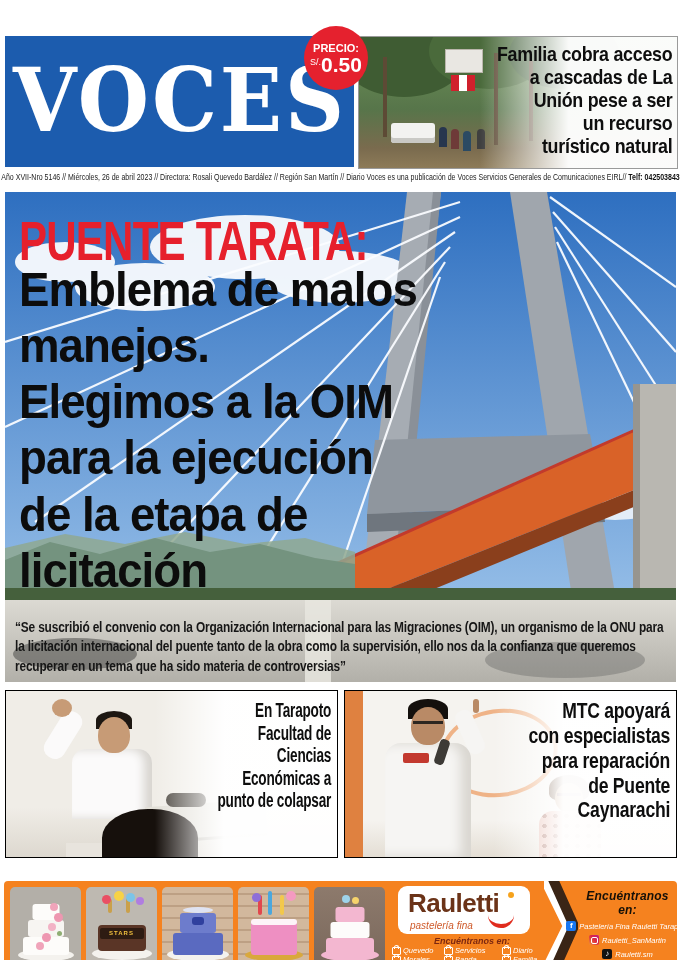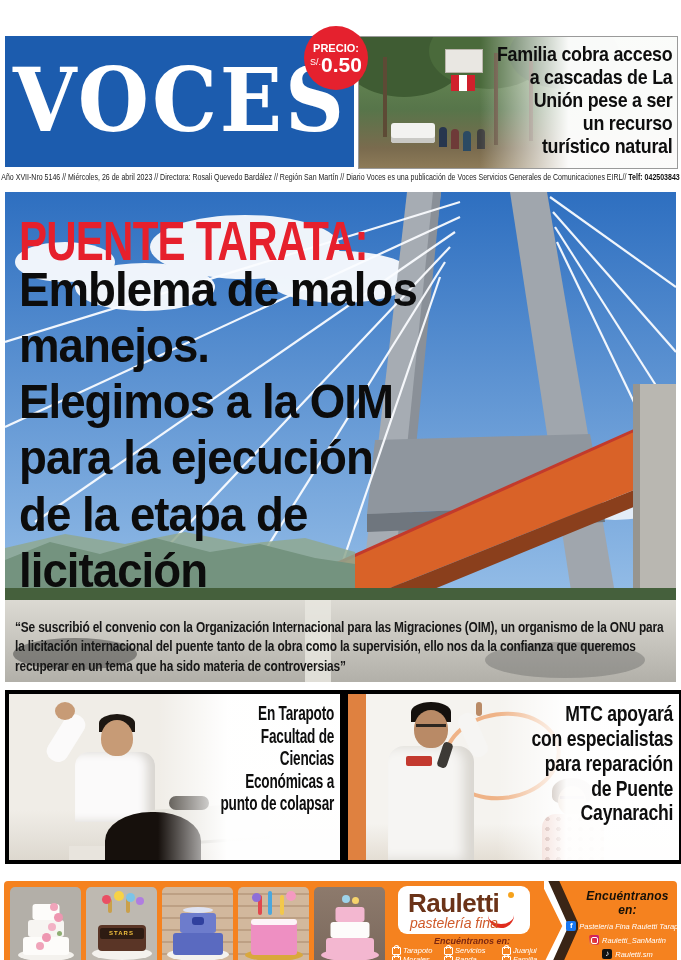--- a/index.html
+++ b/index.html
@@ -51,21 +51,21 @@
       background:#fef9c3;}
   .main-kicker{position:absolute;left:14px;top:16px;color:#e6202c;font-weight:bold;font-size:56px;
       transform:scaleX(.75);transform-origin:left top;letter-spacing:-1px;white-space:nowrap;z-index:3;}
   .main-headline{position:absolute;left:14px;top:70px;color:#0c0c0c;font-weight:bold;font-size:48px;
       line-height:1.17;letter-spacing:-1px;transform:scaleX(.95);transform-origin:left top;z-index:3;}
   .main-headline span{display:block;}
   .pull-quote{position:absolute;left:10px;bottom:6px;width:772px;color:#161616;font-weight:bold;
       font-size:14px;line-height:1.38;transform:scaleX(.85);transform-origin:left bottom;
       letter-spacing:-.2px;z-index:3;}
   
-  .card{position:absolute;top:690px;width:331px;height:166px;border:4px solid #000000;overflow:hidden;}
+  .card{position:absolute;top:690px;width:331px;height:166px;border:1px solid #000000;overflow:hidden;}
   .card-l{left:5px;}
   .card-r{left:344px;}
   .card .fade{position:absolute;right:0;top:0;width:55%;height:100%;
       background:linear-gradient(to left,rgba(255,255,255,.98) 62%,rgba(255,255,255,0));}
   .card-headline{position:absolute;right:6px;top:8px;color:#0e0e0e;font-weight:bold;
       text-align:right;line-height:1.13;transform-origin:right top;letter-spacing:-.3px;z-index:3;}
   .card-headline span{display:block;}
   .ch-l{font-size:20px;transform:scaleX(.68);}
   .ch-r{font-size:22px;transform:scaleX(.80);}
   
@@ -125,21 +125,21 @@
       background:#2e1b12;color:#f3c13e;font-size:6px;font-weight:bold;text-align:center;line-height:11px;
       letter-spacing:1px;border-radius:2px;}
   .stick{position:absolute;width:4px;border-radius:2px;}
   .brand-box{position:absolute;left:394px;top:5px;width:132px;height:48px;background:#fff;
       border-radius:9px;}
   .brand-name{position:absolute;left:10px;top:2px;font-size:26px;font-weight:bold;color:#6b3318;
       letter-spacing:-.5px;}
   .brand-dot{position:absolute;right:16px;top:6px;width:6px;height:6px;border-radius:50%;background:#f6a21c;}
   .brand-smile{position:absolute;right:16px;bottom:6px;width:26px;height:10px;
       border-bottom:4px solid #e02c1e;border-radius:0 0 14px 14px;}
-  .brand-sub{position:absolute;left:12px;bottom:3px;font-size:14px;font-style:italic;color:#cf5a2a;}
+  .brand-sub{position:absolute;left:12px;bottom:3px;font-size:10px;font-style:italic;color:#cf5a2a;}
   .loc-block{position:absolute;left:388px;top:55px;width:160px;}
   .loc-title{font-size:9px;font-weight:bold;font-style:italic;color:#7c2710;text-align:center;}
   .loc-grid{display:grid;grid-template-columns:52px 58px 50px;row-gap:1px;margin-top:1px;}
   .loc-item{display:flex;align-items:center;gap:2px;color:#fff;font-size:7.5px;font-style:italic;
       line-height:1.05;}
   .store-ic{flex:none;width:7px;height:6px;border:1px solid #fff;border-radius:1px;position:relative;}
   .store-ic:before{content:"";position:absolute;left:1px;top:-3px;width:3px;height:3px;
       border:1px solid #fff;border-bottom:none;border-radius:3px 3px 0 0;}
   .chevron{position:absolute;left:540px;top:0;width:34px;height:90px;}
   .social{position:absolute;left:576px;top:8px;width:95px;}
@@ -378,29 +378,29 @@
       <div class="brand-dot"></div>
       <div class="brand-smile"></div>
       <div class="brand-sub">pastelería fina</div>
     </div>
 
     <div class="loc-block">
       <div class="loc-title">Encuéntranos en:</div>
       <div class="loc-grid">
         <div class="loc-item">
             <span class="store-ic"></span>
-            <span>Tarapoto</span>
+            <span>Quevedo</span>
           </div>
         <div class="loc-item">
             <span class="store-ic"></span>
             <span>Servicios</span>
           </div>
         <div class="loc-item">
             <span class="store-ic"></span>
-            <span>Juanjui</span>
+            <span>Diario</span>
           </div>
         <div class="loc-item">
             <span class="store-ic"></span>
             <span>Morales</span>
           </div>
         <div class="loc-item">
             <span class="store-ic"></span>
             <span>Banda</span>
           </div>
         <div class="loc-item">

